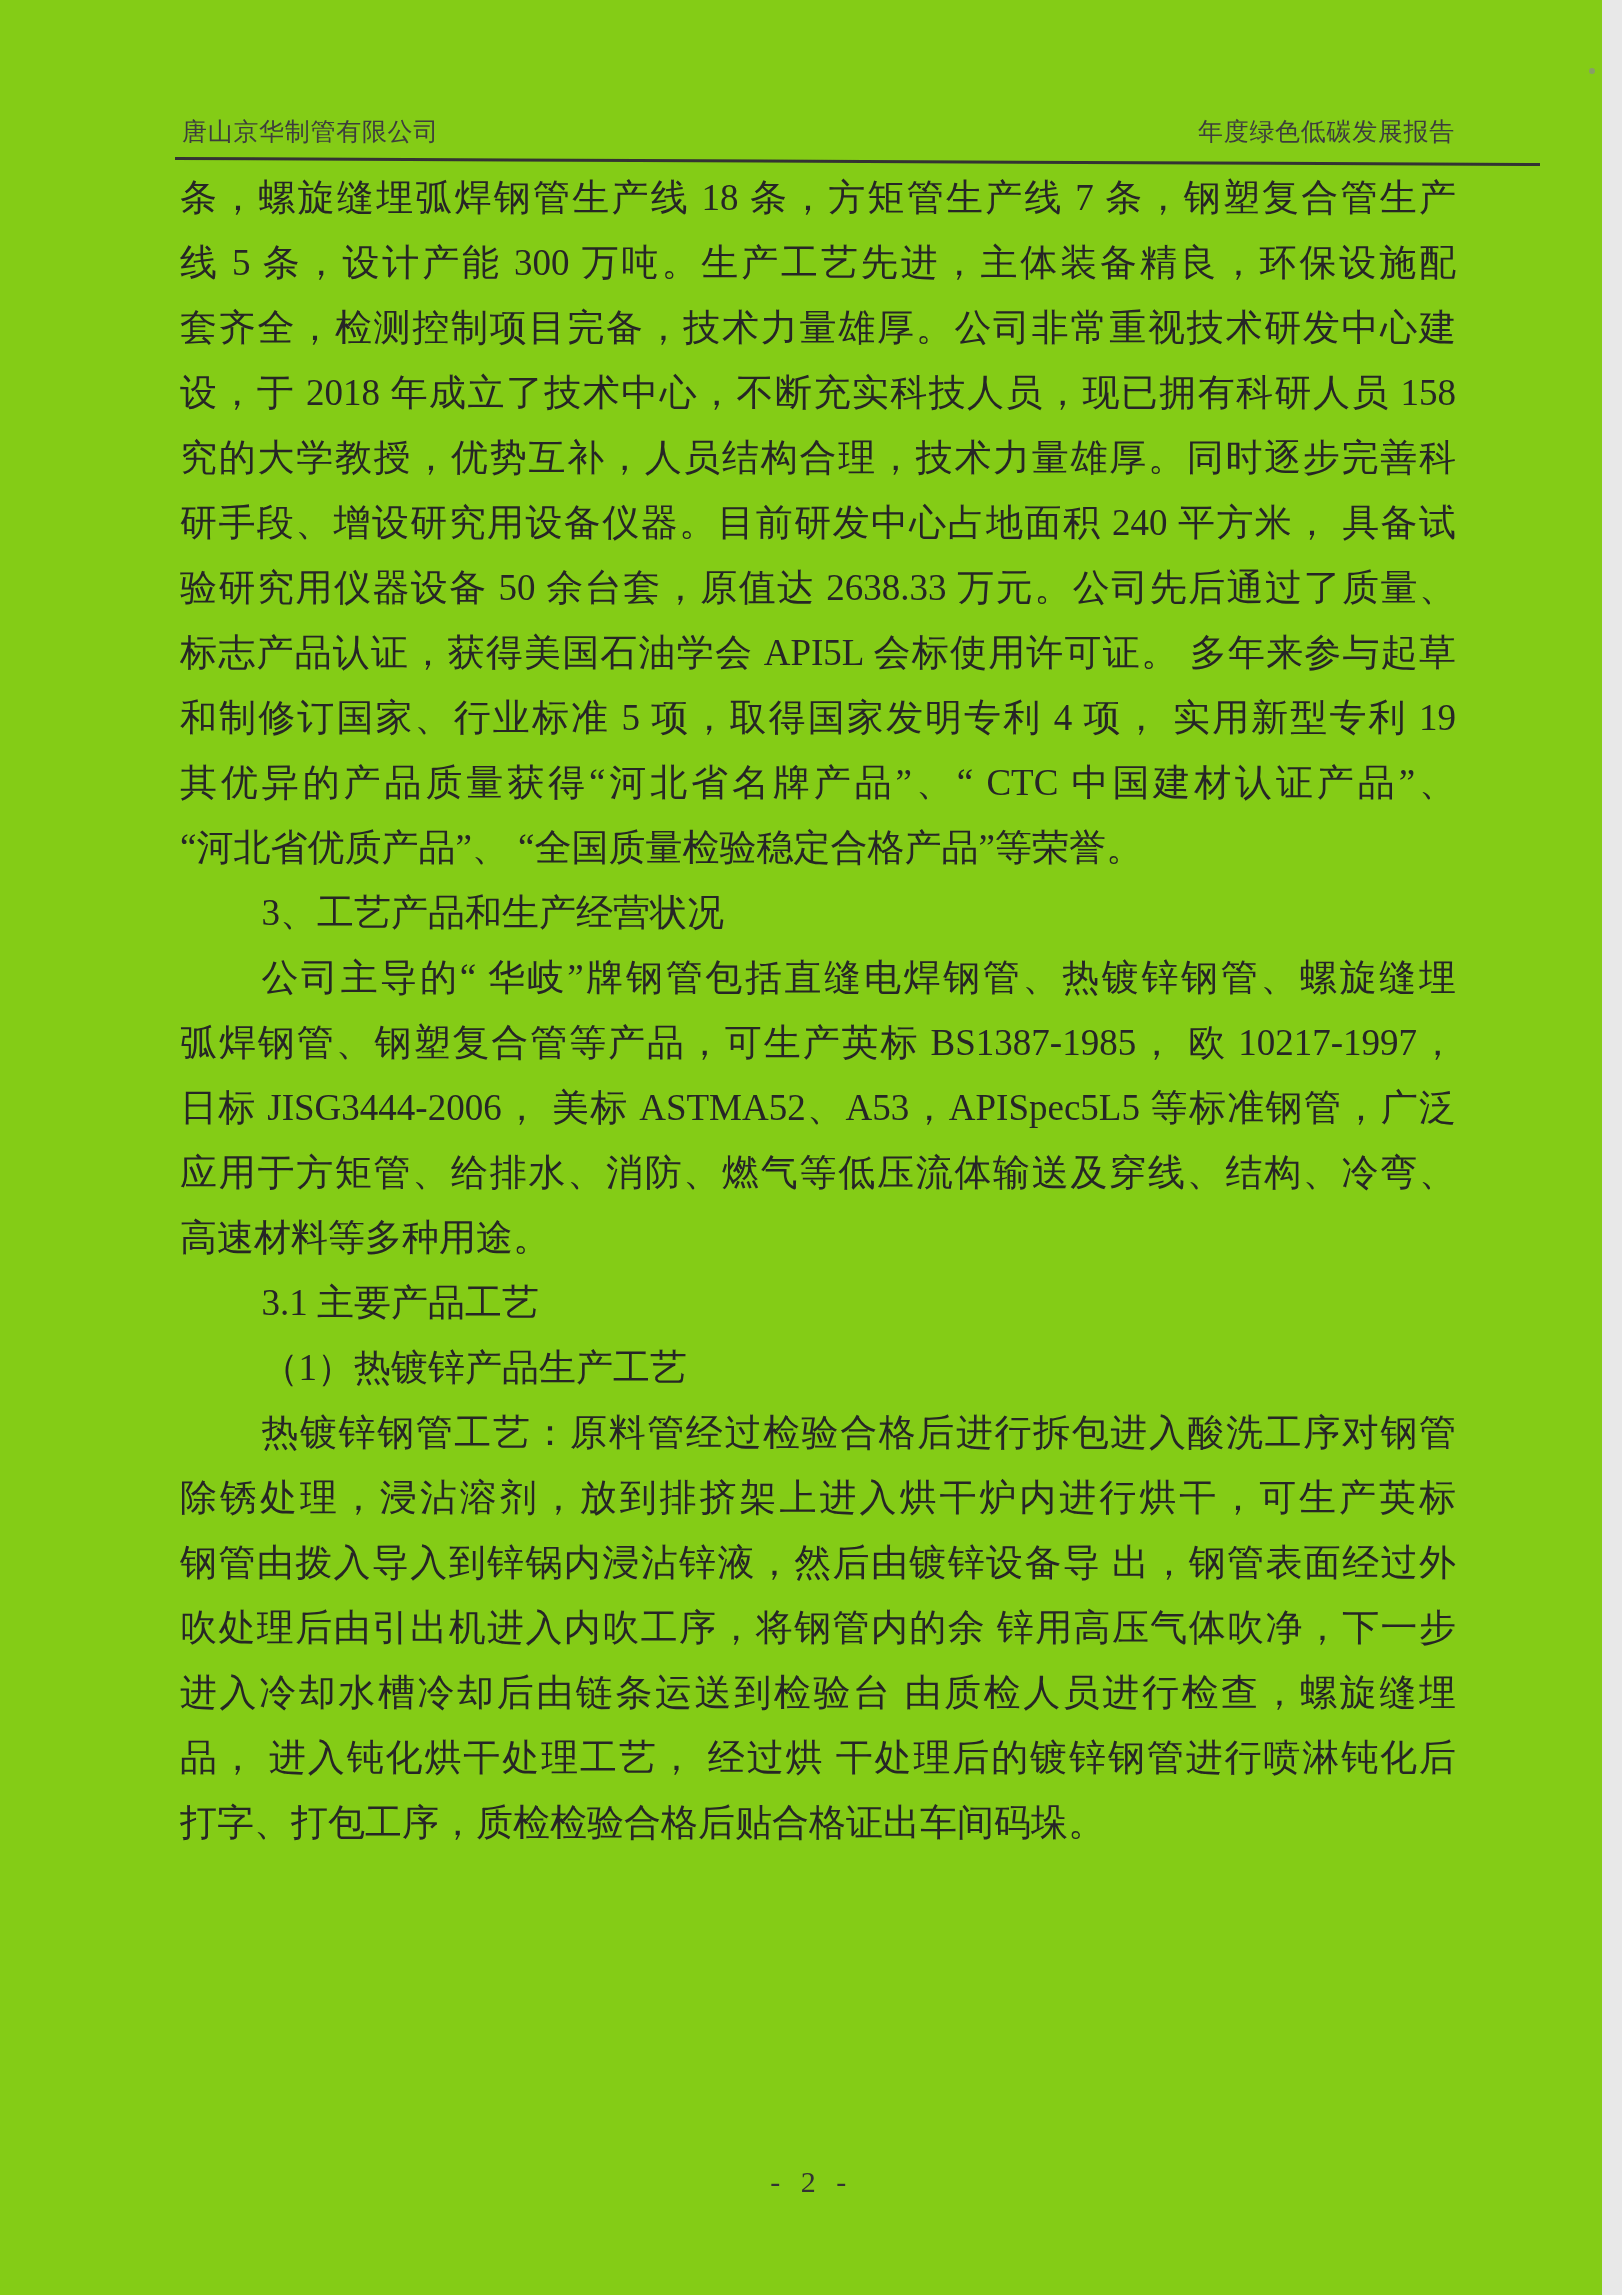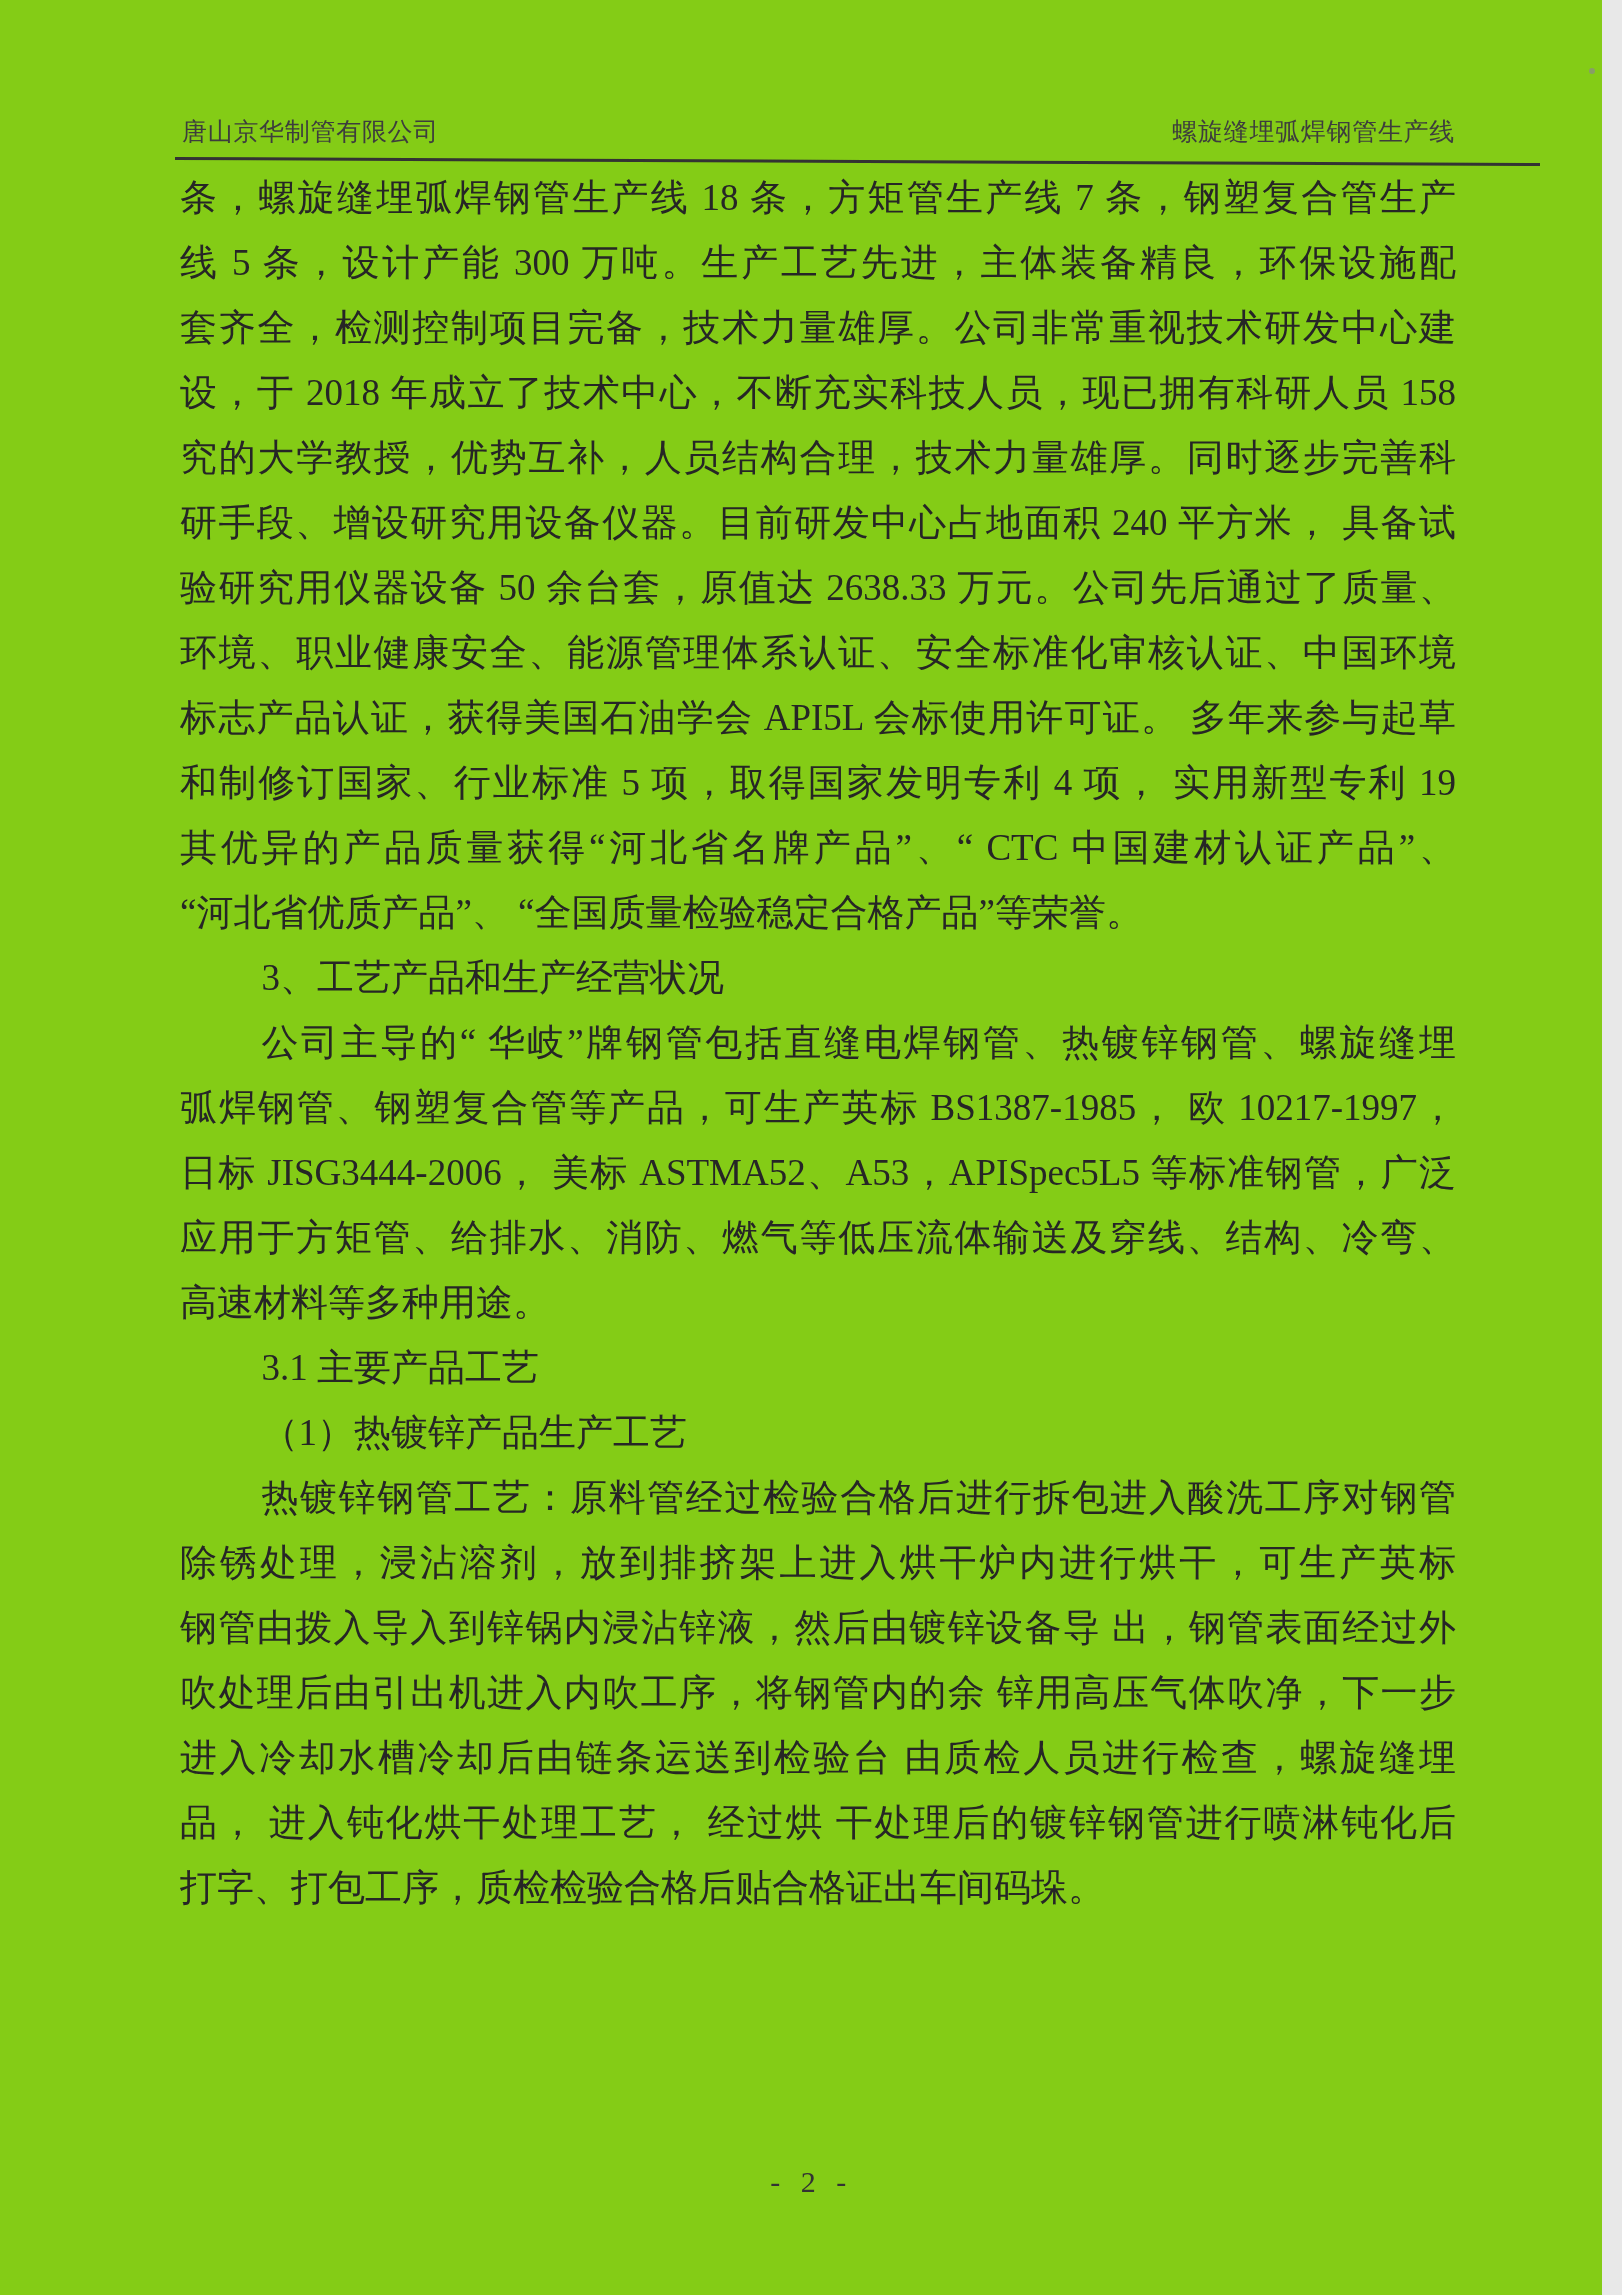--- a/index.html
+++ b/index.html
@@ -80,34 +80,33 @@
   .speck-b { left: 1604px; top: 1998px; width: 7.9px; height: 3.9px; opacity: .6; }
   .speck-c { left: 1589px; top: 68px;  width: 5.9px;  height: 5.9px; opacity: .7; }
 </style>
 </head>
 <body>
 
 <div class="page">
 
   <div class="header">
     <span>唐山京华制管有限公司</span>
-    <span>螺旋缝埋弧焊钢管生产线</span>
+    <span>年度绿色低碳发展报告</span>
   </div>
 
   <div class="header-rule"></div>
 
   <div class="doc-body">
       <div class="line full">条，螺旋缝埋弧焊钢管生产线 18 条，方矩管生产线 7 条，钢塑复合管生产</div>
       <div class="line full">线 5 条，设计产能 300 万吨。生产工艺先进，主体装备精良，环保设施配</div>
       <div class="line full">套齐全，检测控制项目完备，技术力量雄厚。公司非常重视技术研发中心建</div>
       <div class="line full">设，于 2018 年成立了技术中心，不断充实科技人员，现已拥有科研人员 158</div>
       <div class="line full">究的大学教授，优势互补，人员结构合理，技术力量雄厚。同时逐步完善科</div>
       <div class="line full">研手段、增设研究用设备仪器。目前研发中心占地面积 240 平方米， 具备试</div>
       <div class="line full">验研究用仪器设备 50 余台套，原值达 2638.33 万元。公司先后通过了质量、</div>
-      <div class="line full">环境、职业健康安全、能源管理体系认证、安全标准化审核认证、中国环境</div>
       <div class="line full">标志产品认证，获得美国石油学会 API5L 会标使用许可证。 多年来参与起草</div>
       <div class="line full">和制修订国家、行业标准 5 项，取得国家发明专利 4 项， 实用新型专利 19</div>
       <div class="line full">其优异的产品质量获得“河北省名牌产品”、“ CTC 中国建材认证产品”、</div>
       <div class="line">“河北省优质产品”、 “全国质量检验稳定合格产品”等荣誉。</div>
       <div class="line indent">3、工艺产品和生产经营状况</div>
       <div class="line full indent">公司主导的“ 华岐”牌钢管包括直缝电焊钢管、热镀锌钢管、螺旋缝埋</div>
       <div class="line full">弧焊钢管、钢塑复合管等产品，可生产英标 BS1387-1985， 欧 10217-1997，</div>
       <div class="line full">日标 JISG3444-2006， 美标 ASTMA52、A53，APISpec5L5 等标准钢管，广泛</div>
       <div class="line full">应用于方矩管、给排水、消防、燃气等低压流体输送及穿线、结构、冷弯、</div>
       <div class="line">高速材料等多种用途。</div>

